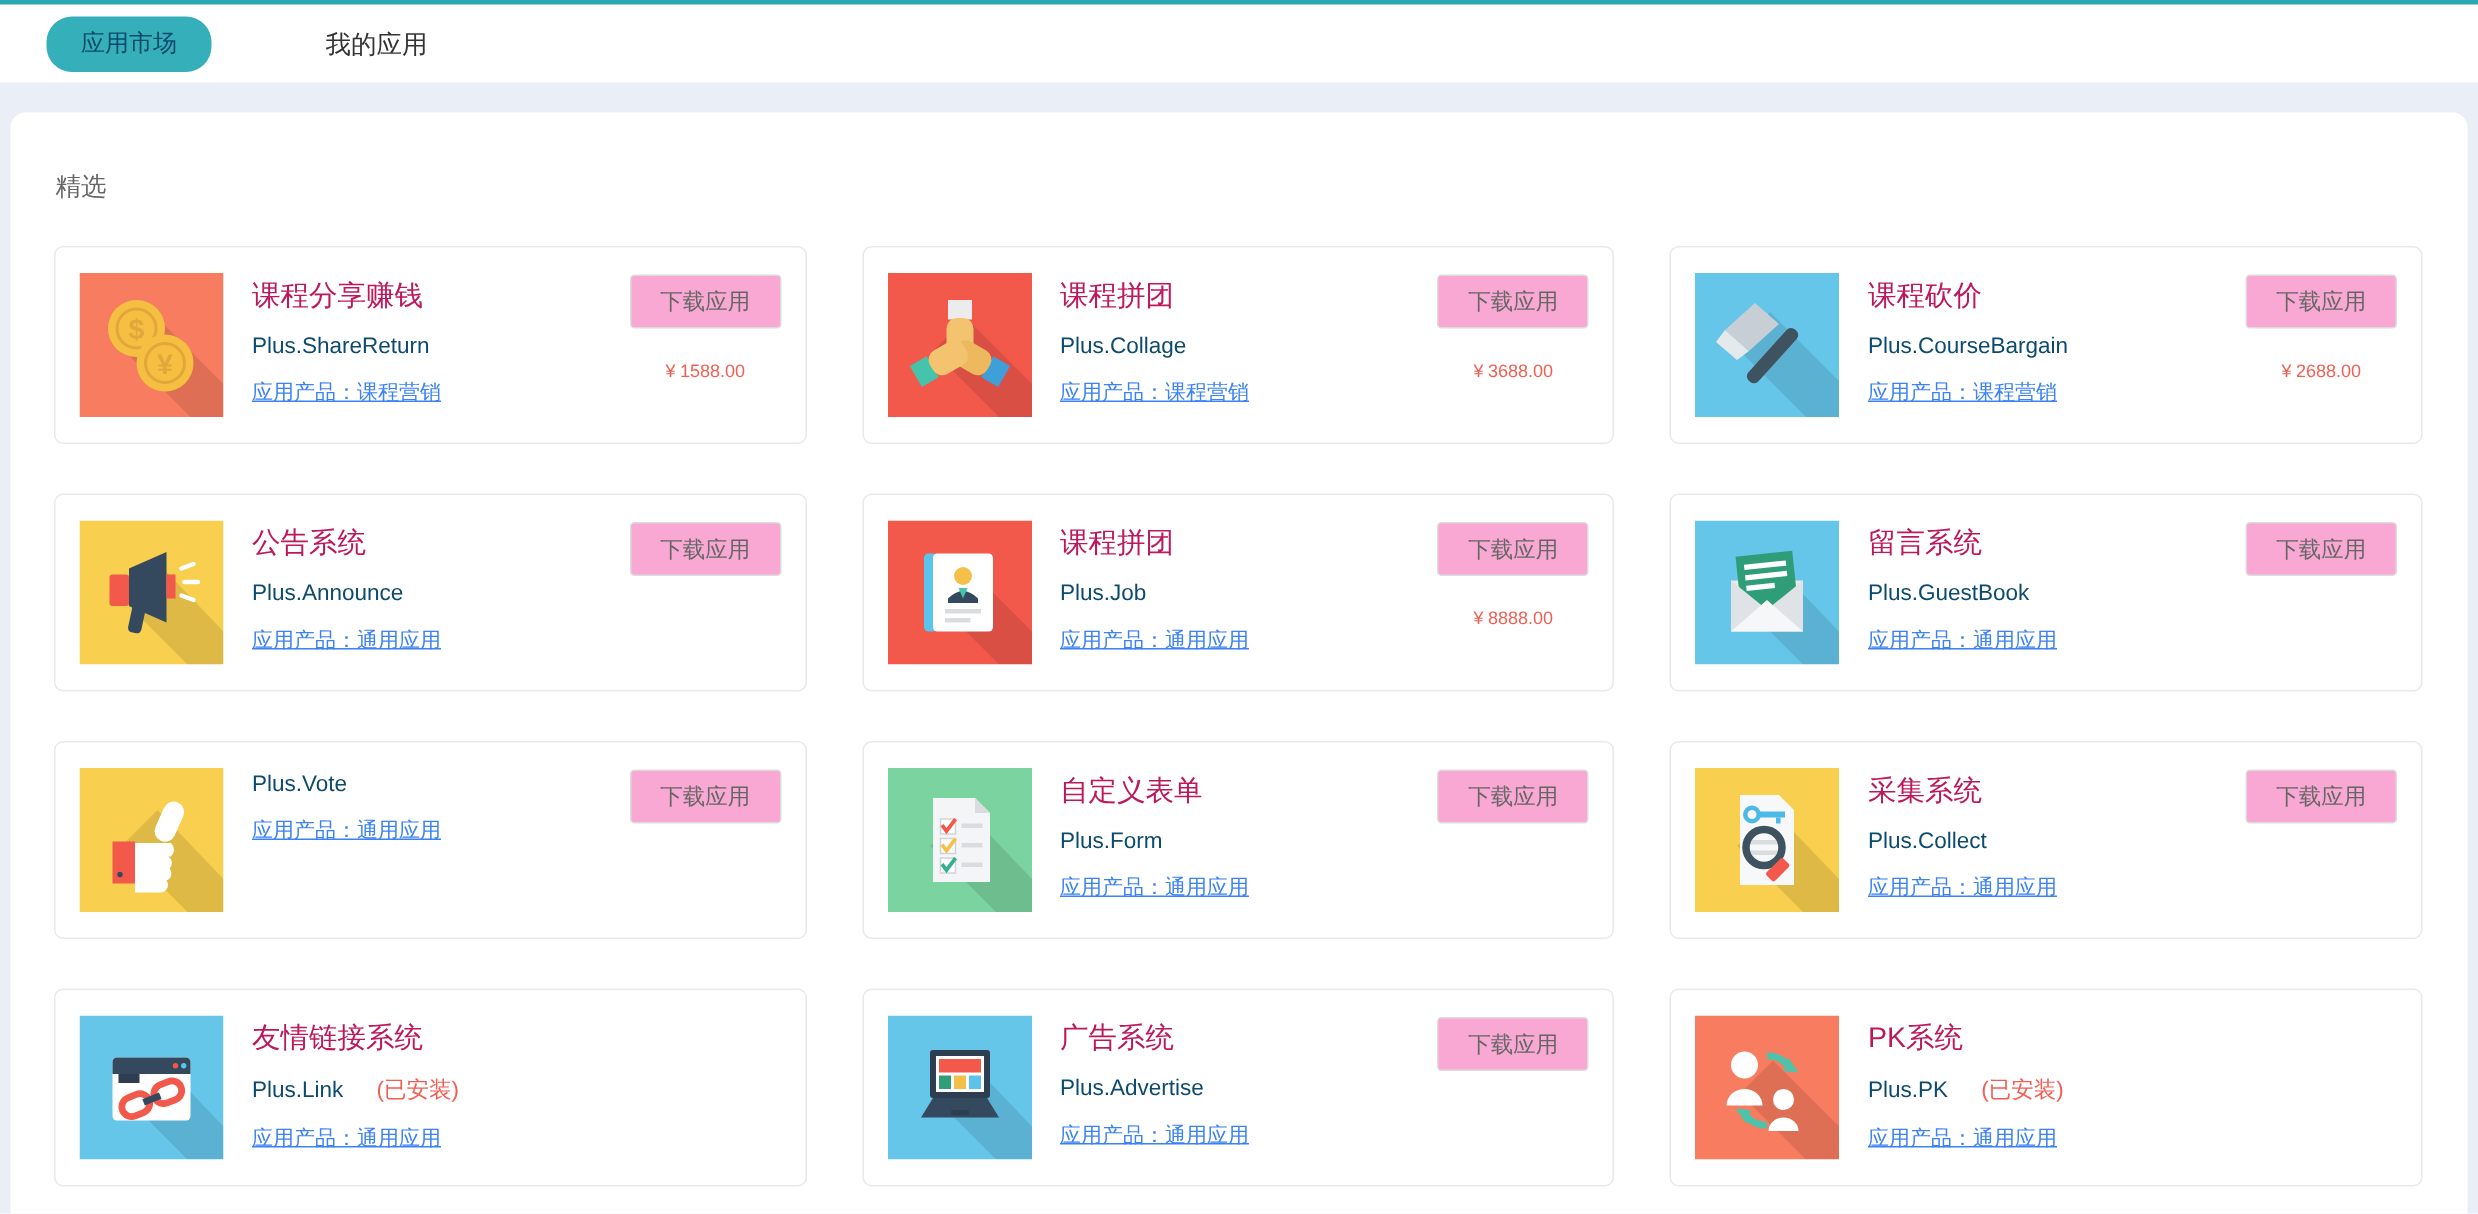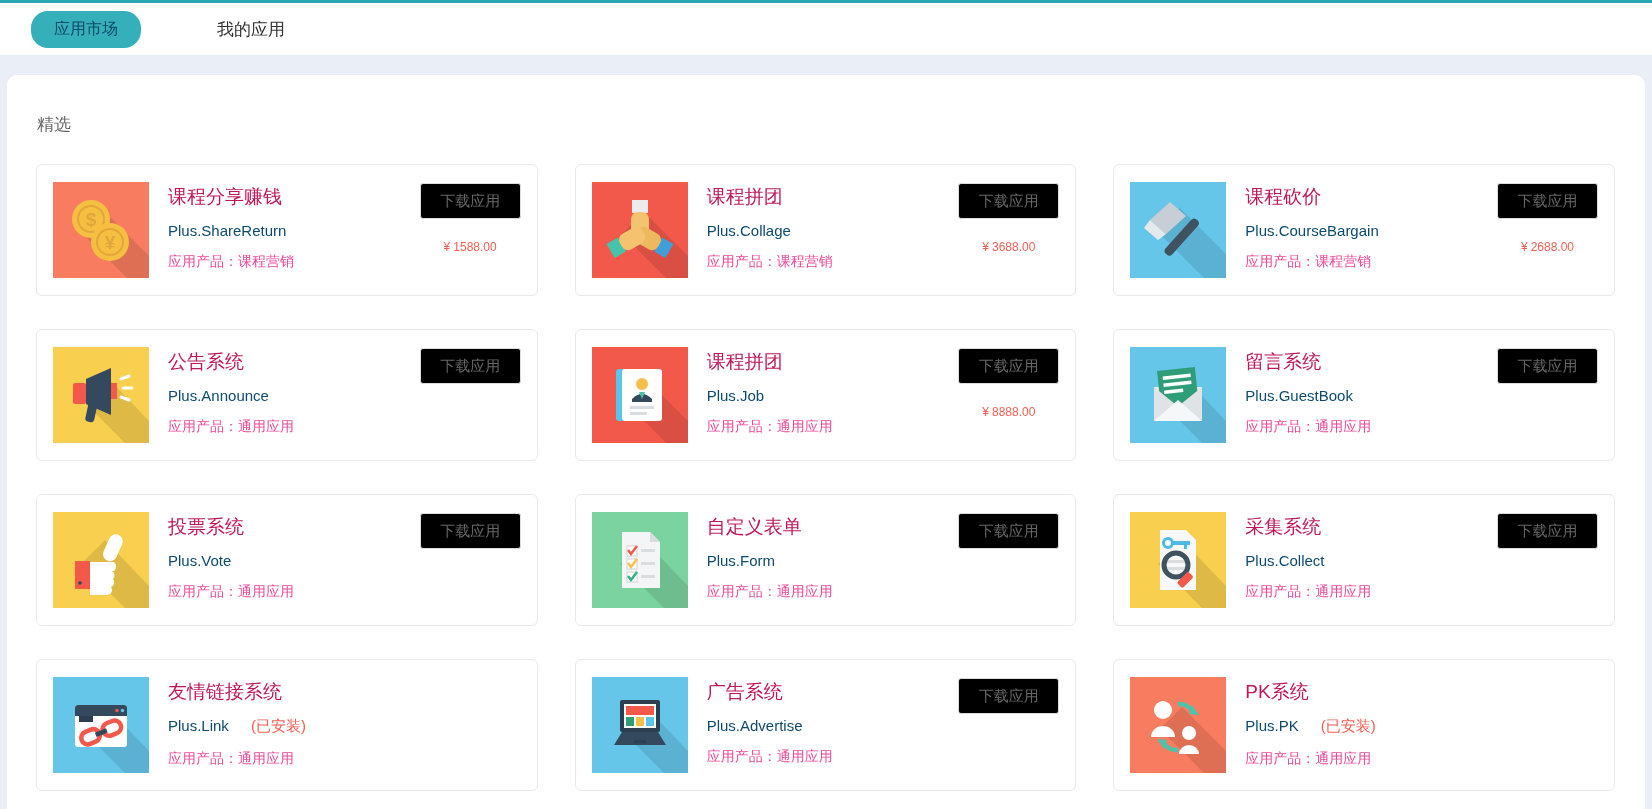--- a/index.html
+++ b/index.html
@@ -50,24 +50,24 @@
     align-items:flex-start;
     background:#fff;
   }
   .app-icon { width:96px; height:96px; flex:0 0 96px; display:block; }
   .app-icon svg { display:block; width:96px; height:96px; }
   .info { flex:1 1 auto; margin-left:19px; padding-top:2px; min-width:0; }
   .title { color:#be185d; font-size:19px; margin-bottom:12px; }
   .code-row { margin-bottom:14px; font-size:15px; }
   .code { color:#0c4a6e; }
   .installed { color:#f25e52; margin-left:18px; }
-  .product { color:#ec4899; font-size:14px; }
+  .product { color:#3b82f6; font-size:14px;text-decoration:underline; }
   .right { flex:0 0 auto; display:flex; flex-direction:column; align-items:center; padding-top:1px; }
   .dl-btn {
-    background:#000000; border:1px solid #dcdcdc; border-radius:3px;
+    background:#f9a8d4; border:1px solid #dcdcdc; border-radius:3px;
     color:#666666; font-size:15px; font-family:Liberation Mono, monospace;
     width:101px; height:36px; cursor:pointer;
   }
   .price { color:#f25e52; font-size:12px; margin-top:21px; white-space:nowrap; }
   .price .cur { margin-right:3px; }
 </style>
 </head>
 <body>
 
 <header class="topbar">
@@ -244,21 +244,20 @@
           <polygon points="28,52 72,96 96,96 96,74 52,28" fill="rgba(0,0,0,0.10)"></polygon>
           <rect x="22" y="49" width="15" height="28" fill="#f2594b"></rect>
           <circle cx="27" cy="71" r="1.8" fill="#34495e"></circle>
           <g transform="rotate(24 60 38)">
               <rect x="52" y="22" width="14" height="28" rx="7" fill="#ffffff"></rect>
             </g>
           <path d="M37,50 h24 a6,6 0 0 1 0,9 h-2 a5,5 0 0 1 1,8 a5,5 0 0 1 -2,8 a5,5 0 0 1 -4,8 h-17 z" fill="#ffffff"></path>
         </svg>
       </span>
       <div class="info">
-        <div class="title">投票系统</div>
         <div class="code-row"><span class="code">Plus.Vote</span></div>
         <div class="product">应用产品：通用应用</div>
       </div>
       <div class="right">
         <button class="dl-btn">下载应用</button>
       </div>
     </article>
 
     <article class="card">
       <span class="app-icon">

